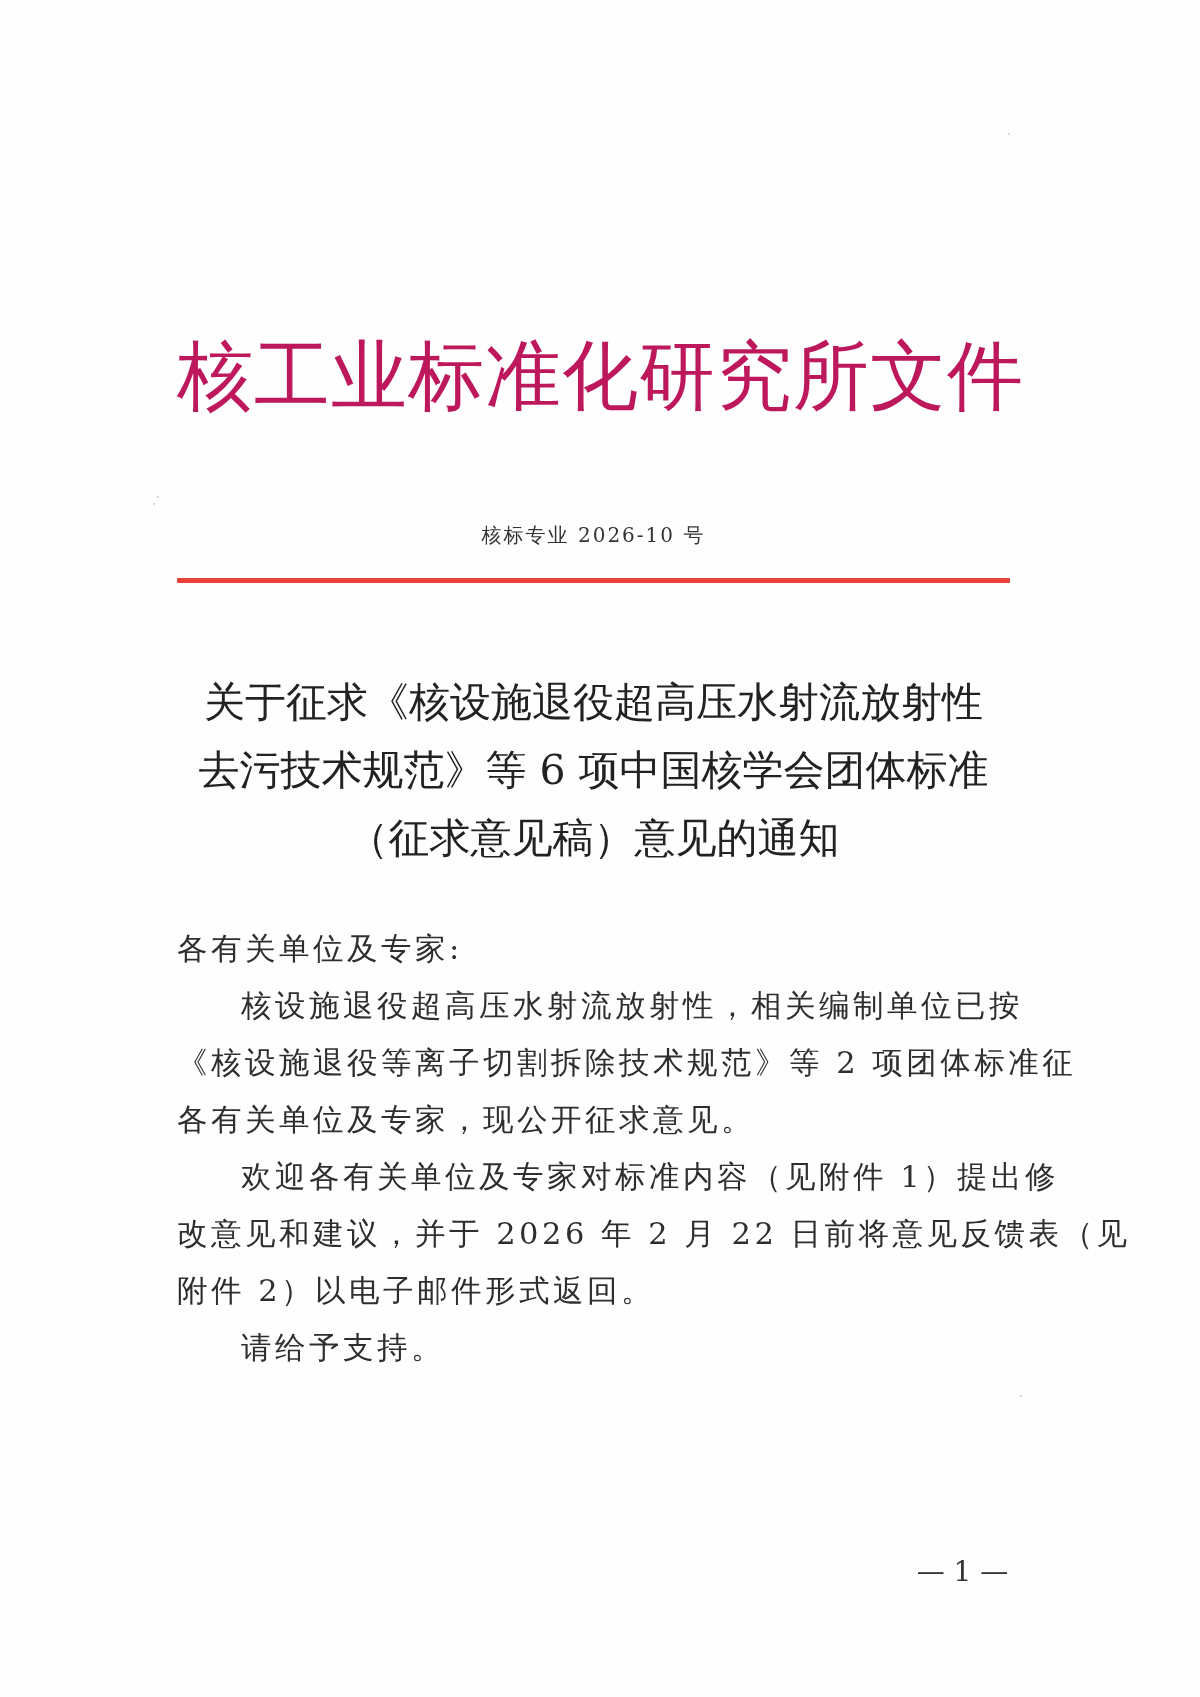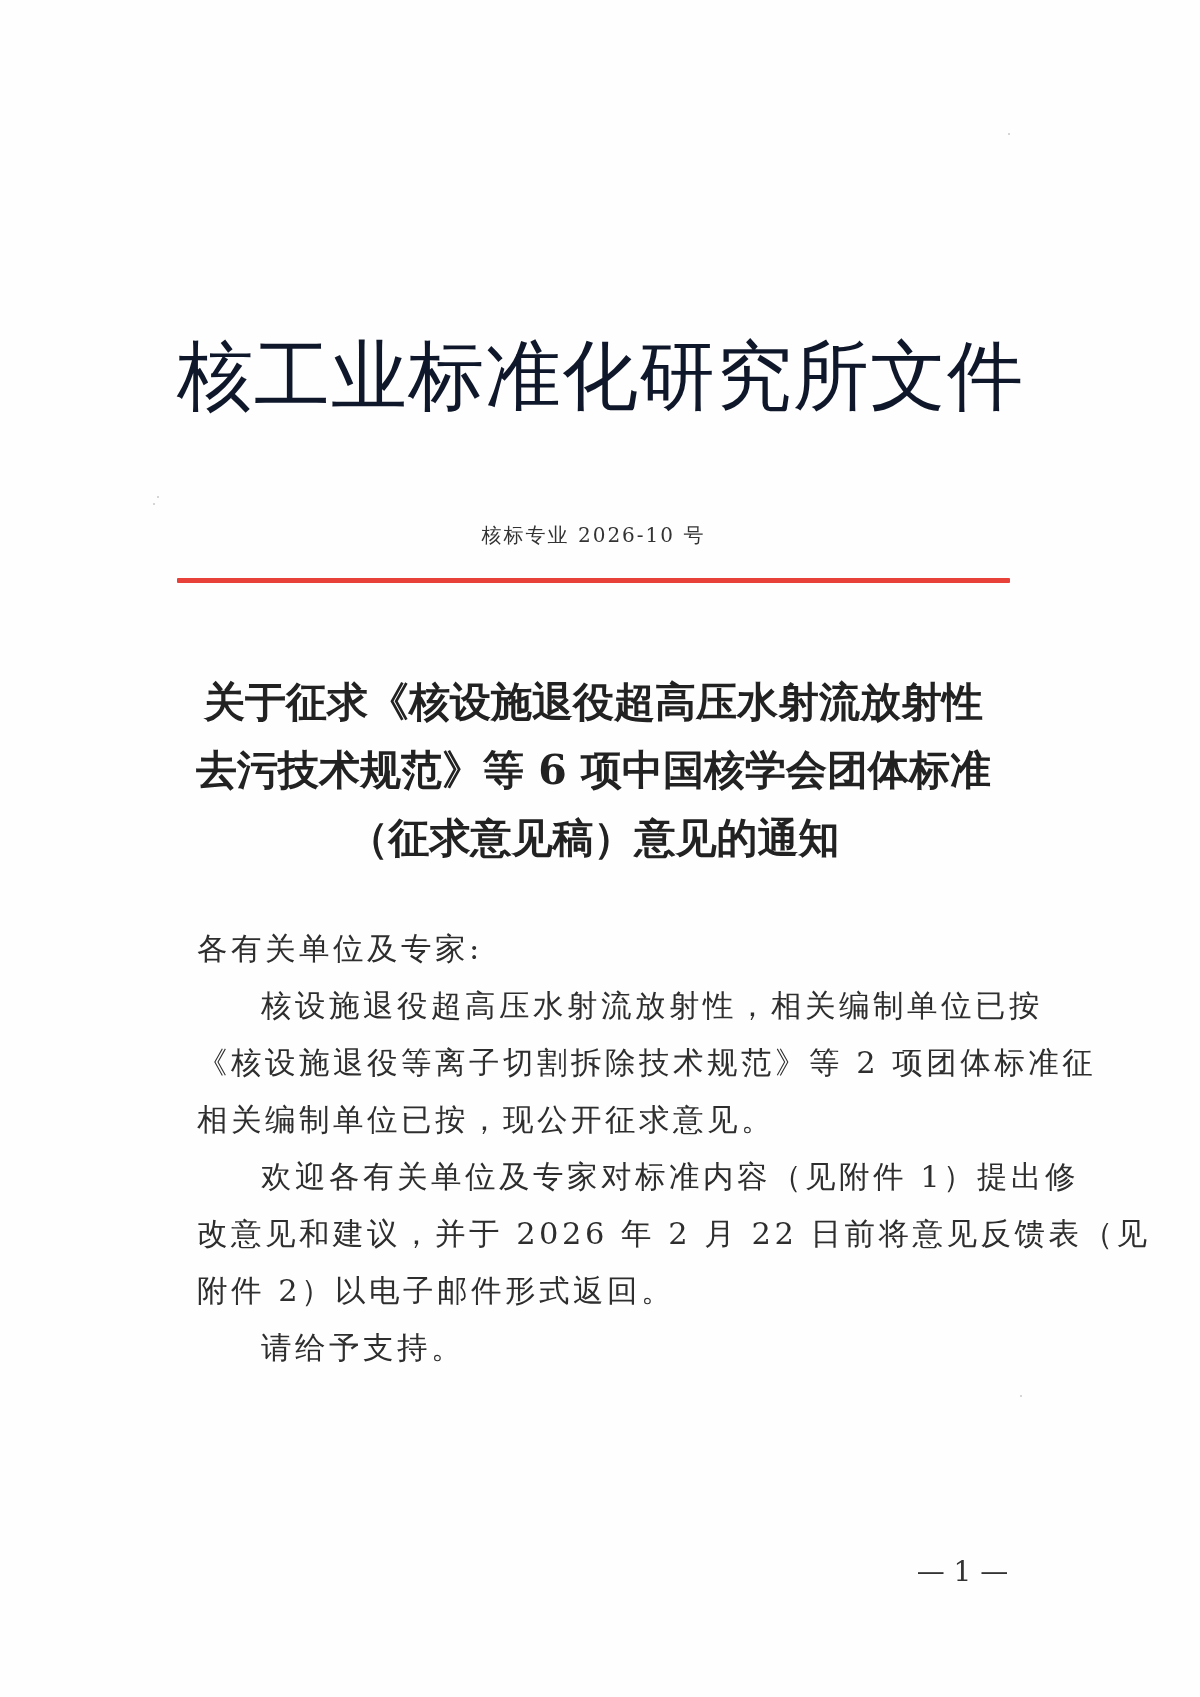--- a/index.html
+++ b/index.html
@@ -21,21 +21,21 @@
       width: 1200px; height: 1697px;
       background: #fefefe;
     }
     .org-header {
       position: absolute;
       left: 177px;
       width: 833px;
       top: 328px;
       height: 96px;
       text-align: left;
-      color: #0f172a;
+      color: #be185d;
       font-family: "DejaVu Serif", "Liberation Serif", serif;
       font-size: 76px;
       line-height: 96px;
       letter-spacing: 1px;
       font-weight: normal;
       white-space: nowrap;
     }
     .doc-number {
       position: absolute;
       left: 177px;
@@ -58,21 +58,21 @@
       background: #e8413a;
       border-radius: 1px;
     }
     .notice-title {
       position: absolute;
       left: 170px;
       width: 847px;
       top: 668px;
       text-align: center;
       font-family: "DejaVu Serif", "Liberation Serif", serif;
-      font-weight: bold;
+      font-weight: normal;
       font-size: 41px;
       line-height: 68px;
       color: #222222;
     }
     .notice-title .tline {
       display: block;
       white-space: nowrap;
     }
     .body-text {
       position: absolute;
@@ -81,21 +81,20 @@
       top: 920px;
       font-family: "DejaVu Serif", "Liberation Serif", serif;
       font-size: 30.5px;
       line-height: 57px;
       color: #2e2e2e;
     }
     .body-text .line {
       display: block;
       white-space: nowrap;
       letter-spacing: 3.5px;
-      margin-left: 20px;
     }
     .body-text .indent {
       padding-left: 64px;
     }
     .body-text .justify {
       text-align: justify;
       text-align-last: justify;
     }
     .page-number {
       position: absolute;
@@ -130,21 +129,21 @@
   <div class="notice-title">
     <span class="tline">关于征求《核设施退役超高压水射流放射性</span>
     <span class="tline">去污技术规范》等 6 项中国核学会团体标准</span>
     <span class="tline">（征求意见稿）意见的通知</span>
   </div>
 
   <div class="body-text">
     <span class="line">各有关单位及专家:</span>
     <span class="line indent justify">核设施退役超高压水射流放射性，相关编制单位已按</span>
     <span class="line justify">《核设施退役等离子切割拆除技术规范》等 2 项团体标准征</span>
-    <span class="line">相关编制单位已按，现公开征求意见。</span>
+    <span class="line">各有关单位及专家，现公开征求意见。</span>
     <span class="line indent justify">欢迎各有关单位及专家对标准内容（见附件 1）提出修</span>
     <span class="line justify">改意见和建议，并于 2026 年 2 月 22 日前将意见反馈表（见</span>
     <span class="line">附件 2）以电子邮件形式返回。</span>
     <span class="line indent">请给予支持。</span>
   </div>
 
   <div class="page-number">— 1 —</div>
 
   <span class="speck" style="left:1008px; top:133px;"></span>
   <span class="speck" style="left:157px; top:496px;"></span>

